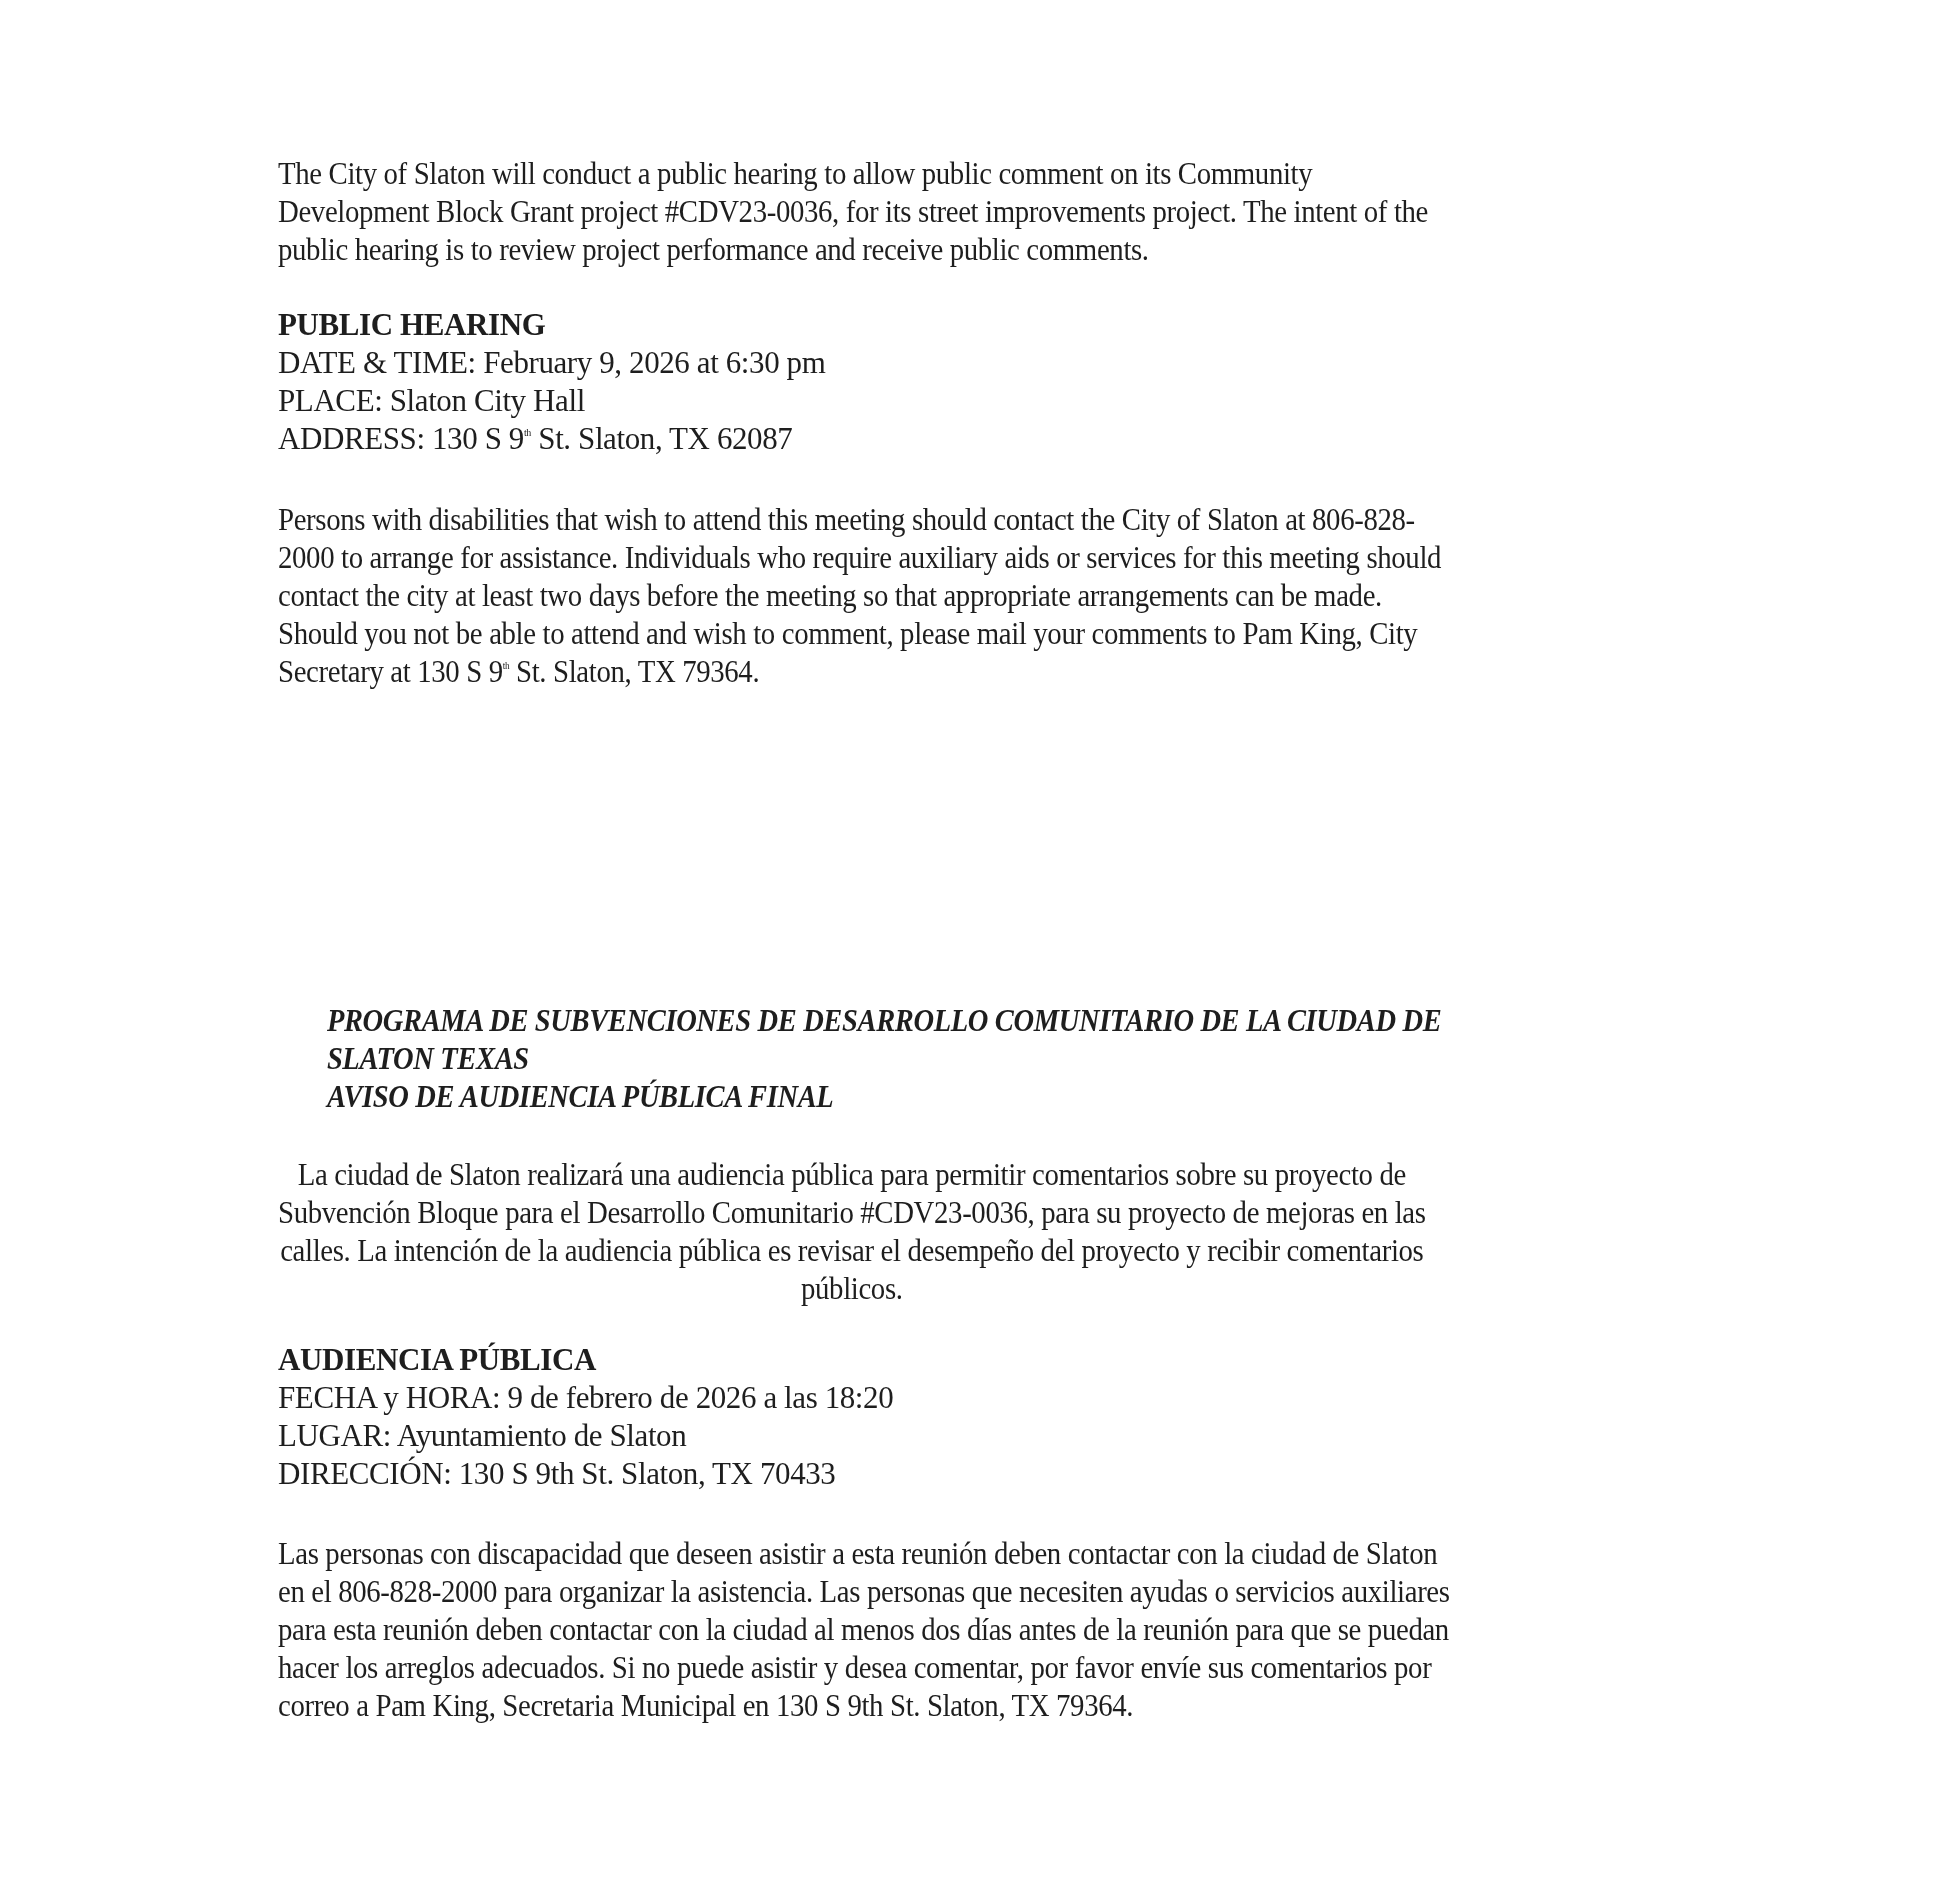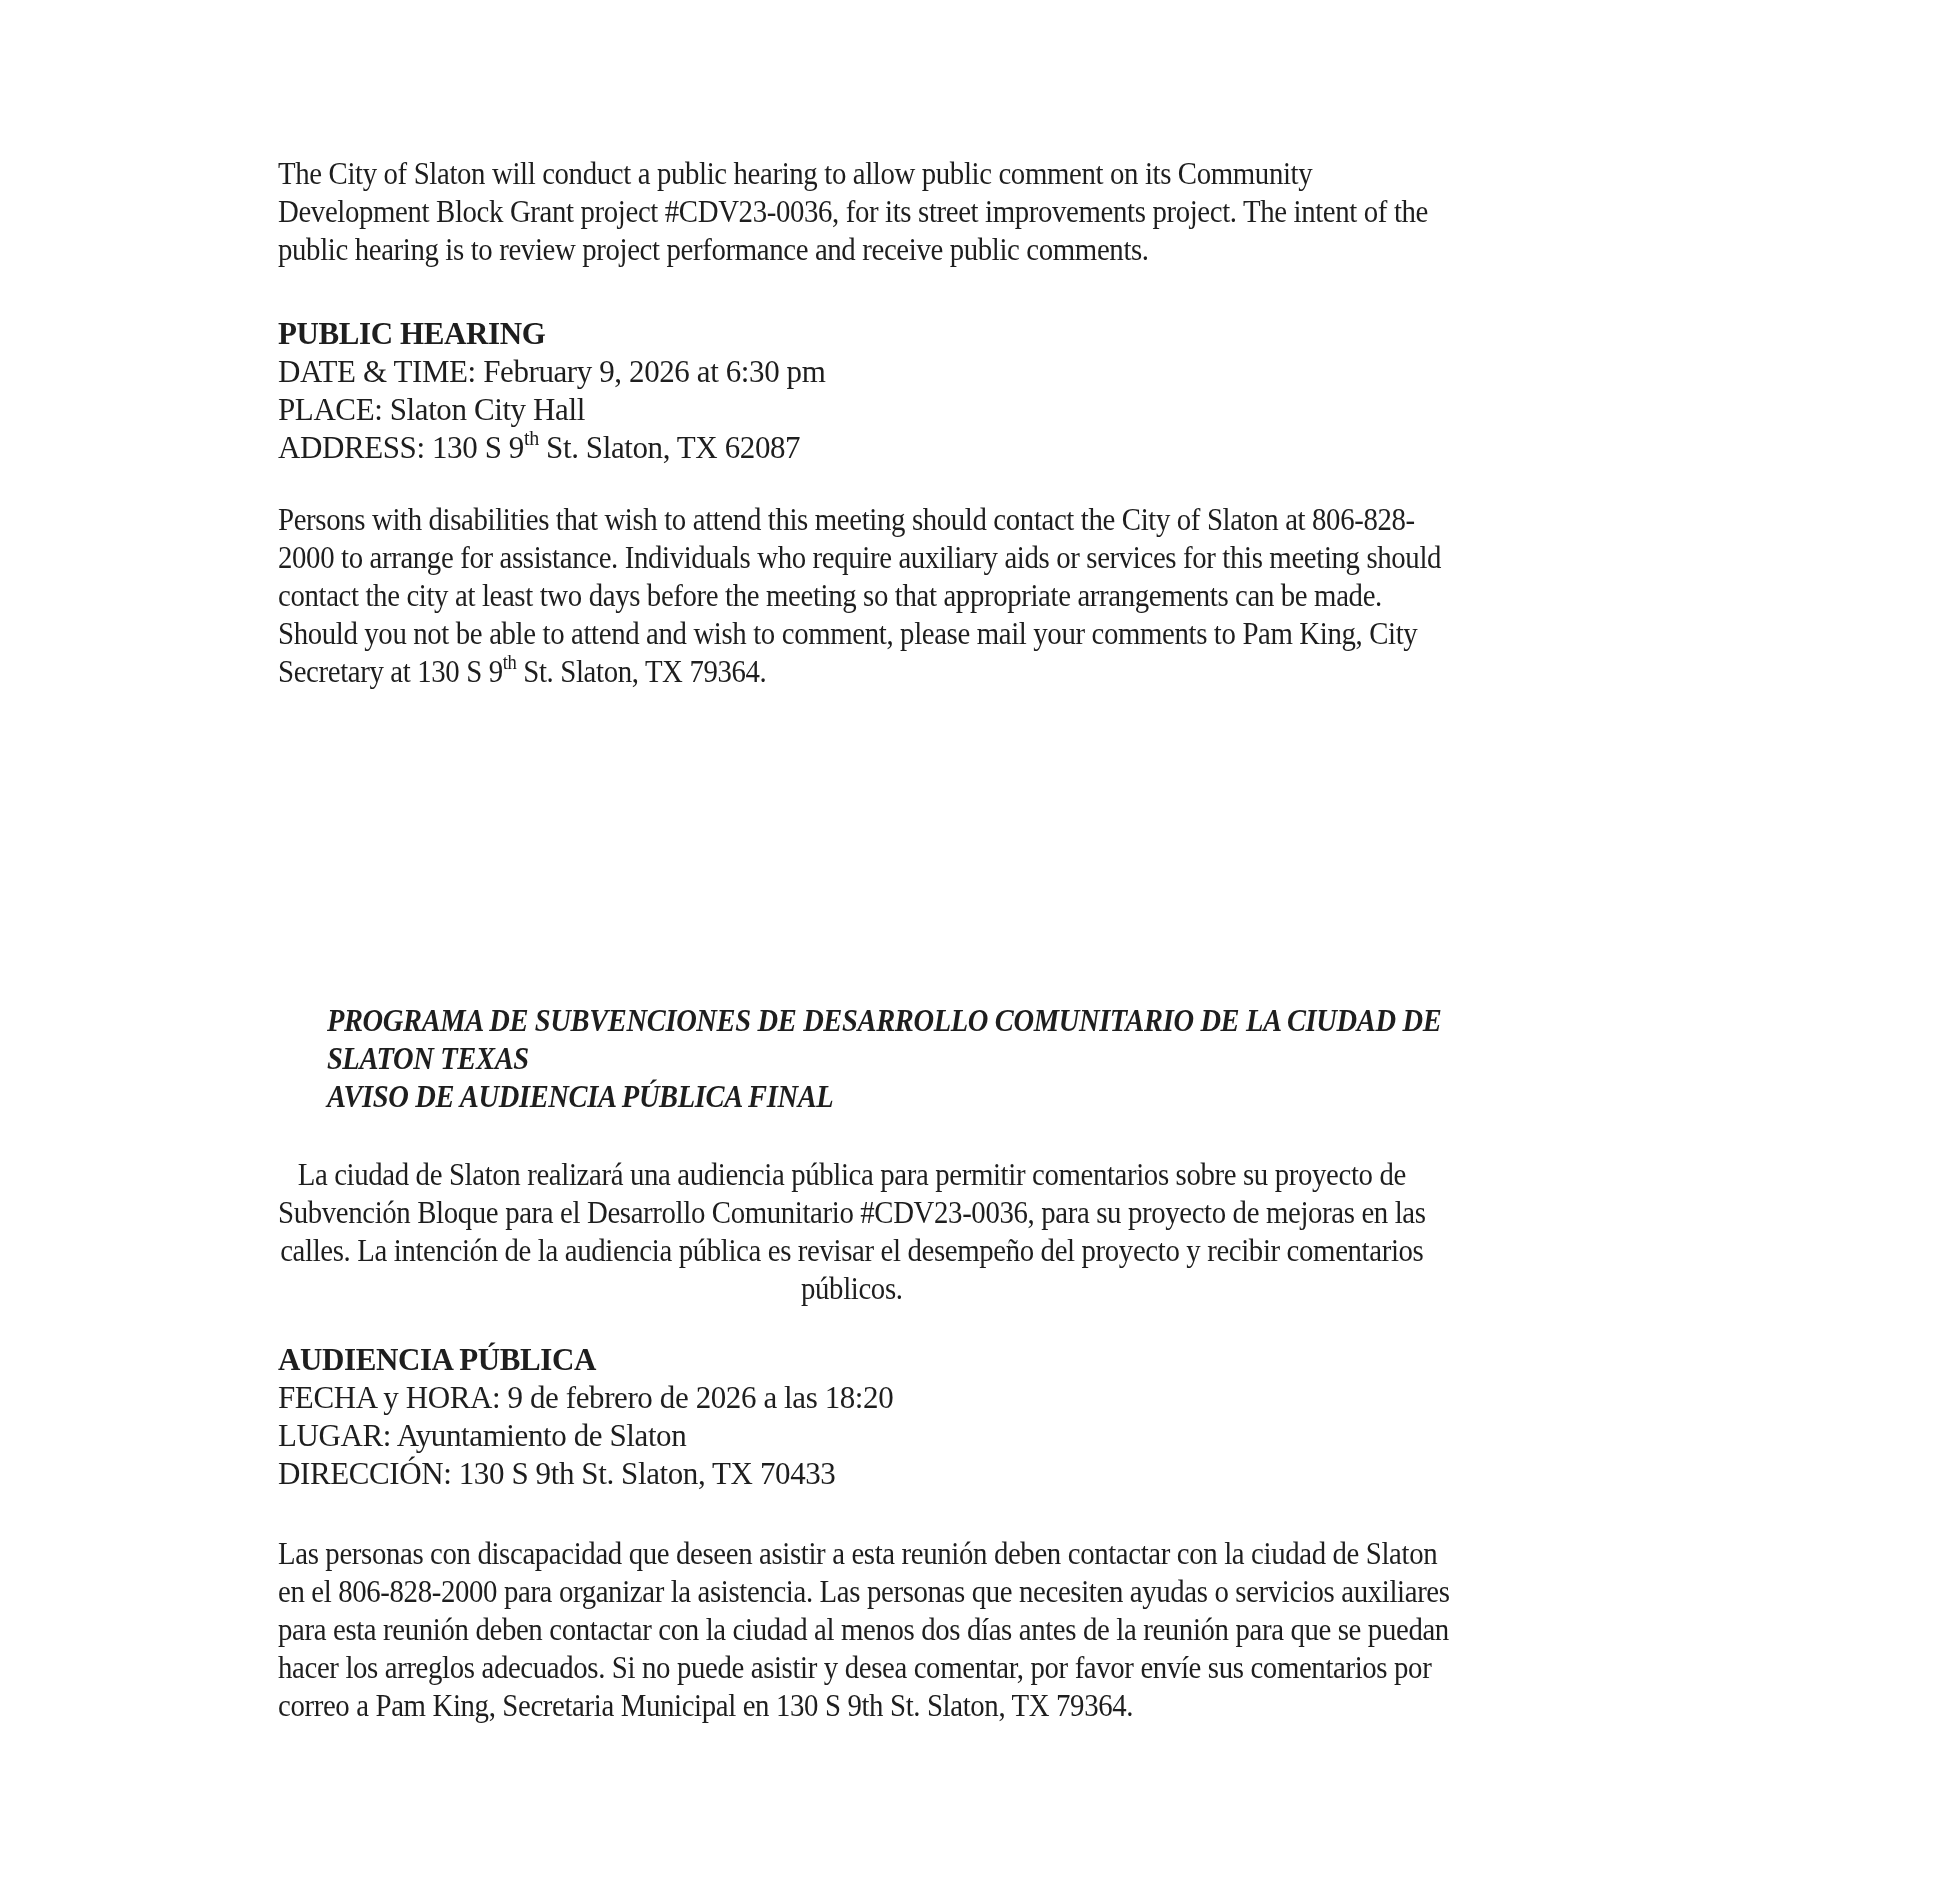--- a/index.html
+++ b/index.html
@@ -11,34 +11,34 @@
   .page { position: absolute; left: 0; top: 0; width: 1955px; height: 1900px; }
   .block { position: absolute; left: 278px; }
   .line {
     display: block; white-space: nowrap;
     font-size: 31px; line-height: 38px; letter-spacing: -0.4px;
     transform-origin: left center;
   }
   .bold { font-weight: bold; }
   .center-block { position: absolute; left: 270px; width: 1422px; text-align: left; font-style: italic; }
   .center-block .line { transform-origin: center center; }
-  sup { font-size: 20px; vertical-align: 12.6px; line-height: 0; }
+  sup { font-size: 10px; vertical-align: 12.6px; line-height: 0; }
 </style>
 </head>
 <body>
 
 <div class="page">
 
   <div class="block" style="top:155px;">
     <span class="line" style="transform:scaleX(0.93);">The City of Slaton will conduct a public hearing to allow public comment on its Community</span>
     <span class="line" style="transform:scaleX(0.93);">Development Block Grant project #CDV23-0036, for its street improvements project.  The intent of the</span>
     <span class="line" style="transform:scaleX(0.93);">public hearing is to review project performance and receive public comments.</span>
   </div>
 
-  <div class="block" style="top:315px;">
+  <div class="block" style="top:306px;">
     <span class="line bold">PUBLIC HEARING</span>
     <span class="line">DATE &amp; TIME: February 9, 2026 at 6:30 pm</span>
     <span class="line">PLACE: Slaton City Hall</span>
     <span class="line"><span>ADDRESS: 130 S 9</span><sup>th</sup><span> St. Slaton, TX 62087</span></span>
   </div>
 
   <div class="block" style="top:501px;">
     <span class="line" style="transform:scaleX(0.93);">Persons with disabilities that wish to attend this meeting should contact the City of Slaton at 806-828-</span>
     <span class="line" style="transform:scaleX(0.93);">2000 to arrange for assistance. Individuals who require auxiliary aids or services for this meeting should</span>
     <span class="line" style="transform:scaleX(0.93);">contact the city at least two days before the meeting so that appropriate arrangements can be made.</span>

